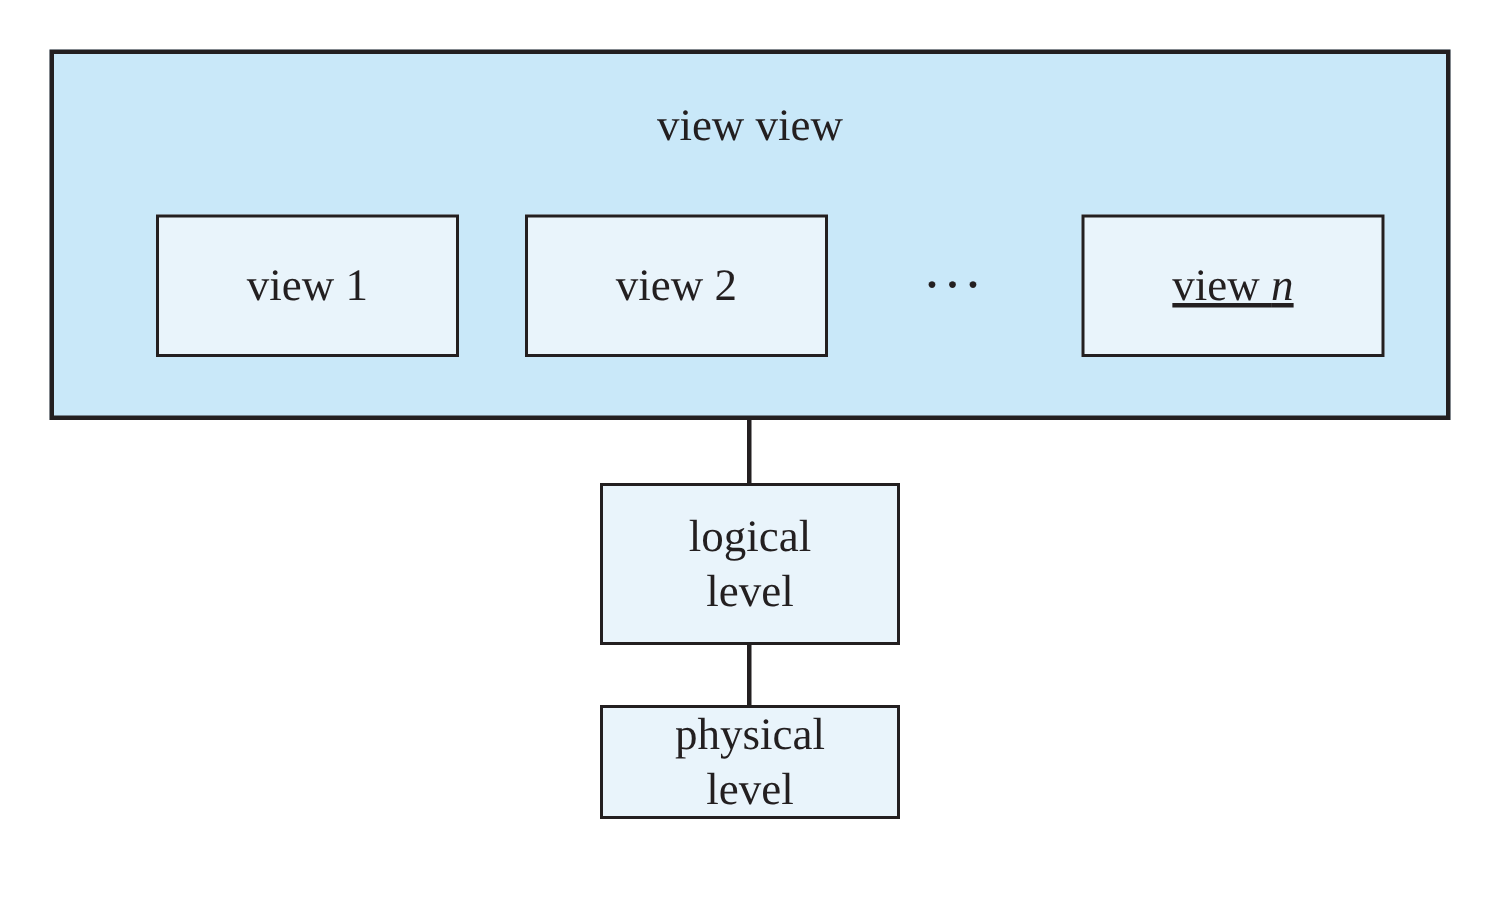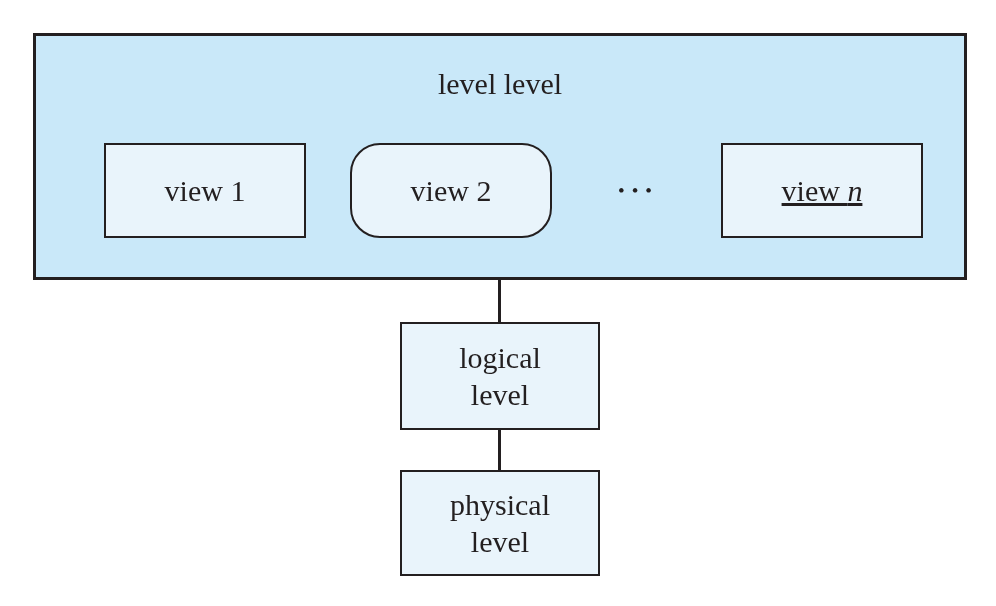--- a/index.html
+++ b/index.html
@@ -44,21 +44,21 @@
     height: 95px;
     box-sizing: border-box;
     background: #e9f4fb;
     border: 2px solid #231f20;
     display: flex;
     align-items: center;
     justify-content: center;
     font-size: 30px;
   }
   .view-box.v1 { left: 76px; margin-left: 28px; }
-  .view-box.v2 { left: 350px; border-radius: 30px; }
+  .view-box.v2 { left: 350px; }
   .view-box.vn { left: 721px; text-decoration: underline; }
   .italic-var { font-style: italic; }
   .dots {
     position: absolute;
     left: 560px;
     top: 143px;
     width: 150px;
     height: 95px;
     display: flex;
     align-items: center;
@@ -85,30 +85,30 @@
     border: 2px solid #231f20;
     display: flex;
     align-items: center;
     justify-content: center;
     text-align: center;
     font-size: 30px;
     line-height: 37px;
     white-space: pre-line;
   }
   .level-box.logical  { top: 322px; height: 108px; }
-  .level-box.physical { top: 470px; height: 106px; }
+  .level-box.physical { top: 470px; height: 76px; }
 </style>
 </head>
 <body>
 
 <div class="canvas">
 
   <div class="outer-box"></div>
 
-  <div class="outer-title">level level</div>
+  <div class="outer-title">view view</div>
 
   <div class="view-box v1">
     <span>view 1</span>
   </div>
 
   <div class="view-box v2">
     <span>view 2</span>
   </div>
 
   <div class="dots">•••</div>

